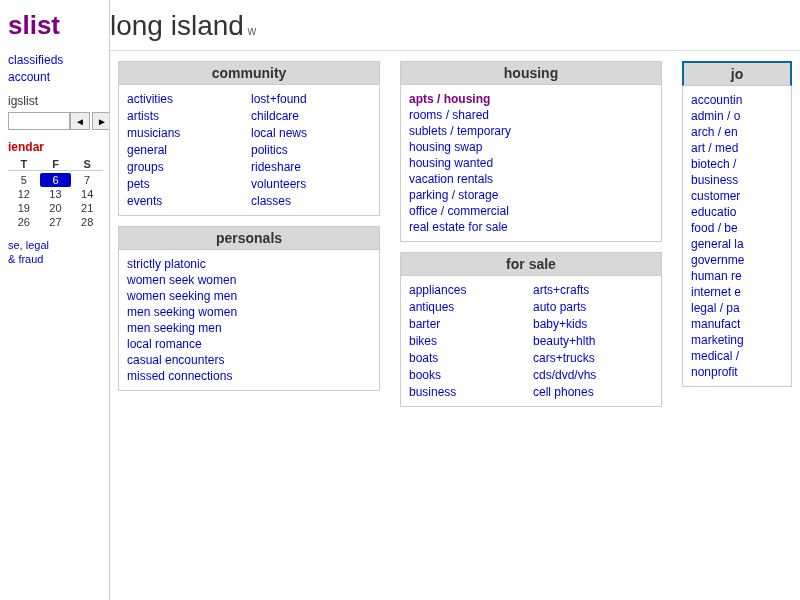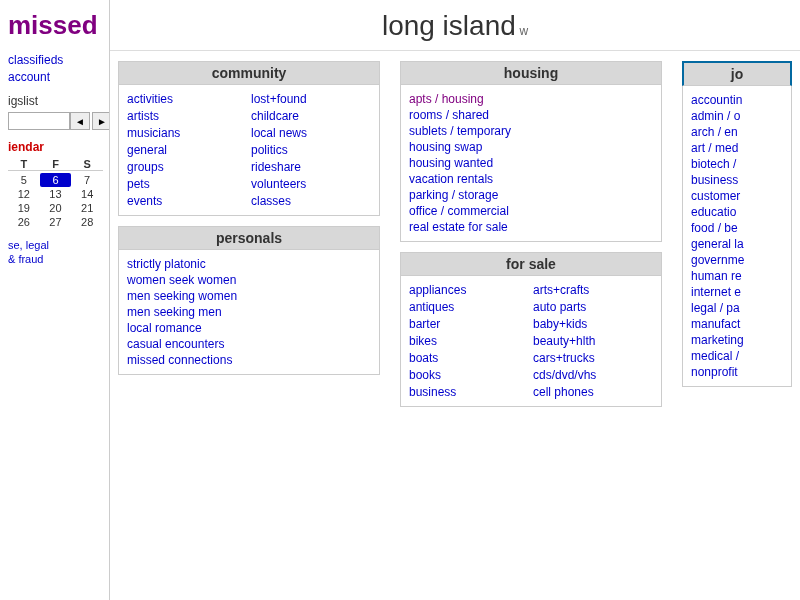--- a/index.html
+++ b/index.html
@@ -6,21 +6,21 @@
     body {
       font-family: Arial, sans-serif;
       font-size: 13px;
       background: #fff;
       color: #333;
       width: 800px;
       height: 600px;
       overflow: hidden;
     }
     a { color: #00c; text-decoration: none; }
-    .purple-link { color: #800080; }
+    .purple-link { color: #800080; font-weight: bold; }
 
     
     .page-wrapper {
       display: flex;
       height: 600px;
     }
 
     
     .sidebar {
       width: 110px;
@@ -119,21 +119,21 @@
 
     
     .main-content {
       flex: 1;
       padding: 0;
       overflow: hidden;
     }
 
     
     .site-header {
-      text-align: center;
+      text-align: left;
       padding: 10px 0 8px 0;
       border-bottom: 1px solid #ddd;
       margin-bottom: 0;
     }
     .site-title {
       font-size: 28px;
       font-weight: normal;
       color: #333;
     }
     .site-subtitle {
@@ -231,21 +231,21 @@
       display: block;
       padding: 1px 0;
     }
   </style>
 </head>
 <body>
 
 <div class="page-wrapper">
 
   <div class="sidebar">
-    <div class="sidebar-logo">missed</div>
+    <div class="sidebar-logo">slist</div>
 
     <div class="sidebar-links">
       <a>classifieds</a>
       <a>account</a>
     </div>
 
     <div class="sidebar-label">igslist</div>
     <div class="sidebar-search">
       <input class="search-input" type="text" style="">
       <div class="search-btn">
@@ -321,20 +321,21 @@
             </div>
           </div>
         </div>
 
         <div class="section-box">
           <div class="section-header">personals</div>
           <div class="section-content">
             <div class="single-col-links">
               <a>strictly platonic</a>
               <a>women seek women</a>
+              <a>women seeking men</a>
               <a>men seeking women</a>
               <a>men seeking men</a>
               <a>local romance</a>
               <a>casual encounters</a>
               <a>missed connections</a>
             </div>
           </div>
         </div>
 
       </div>

